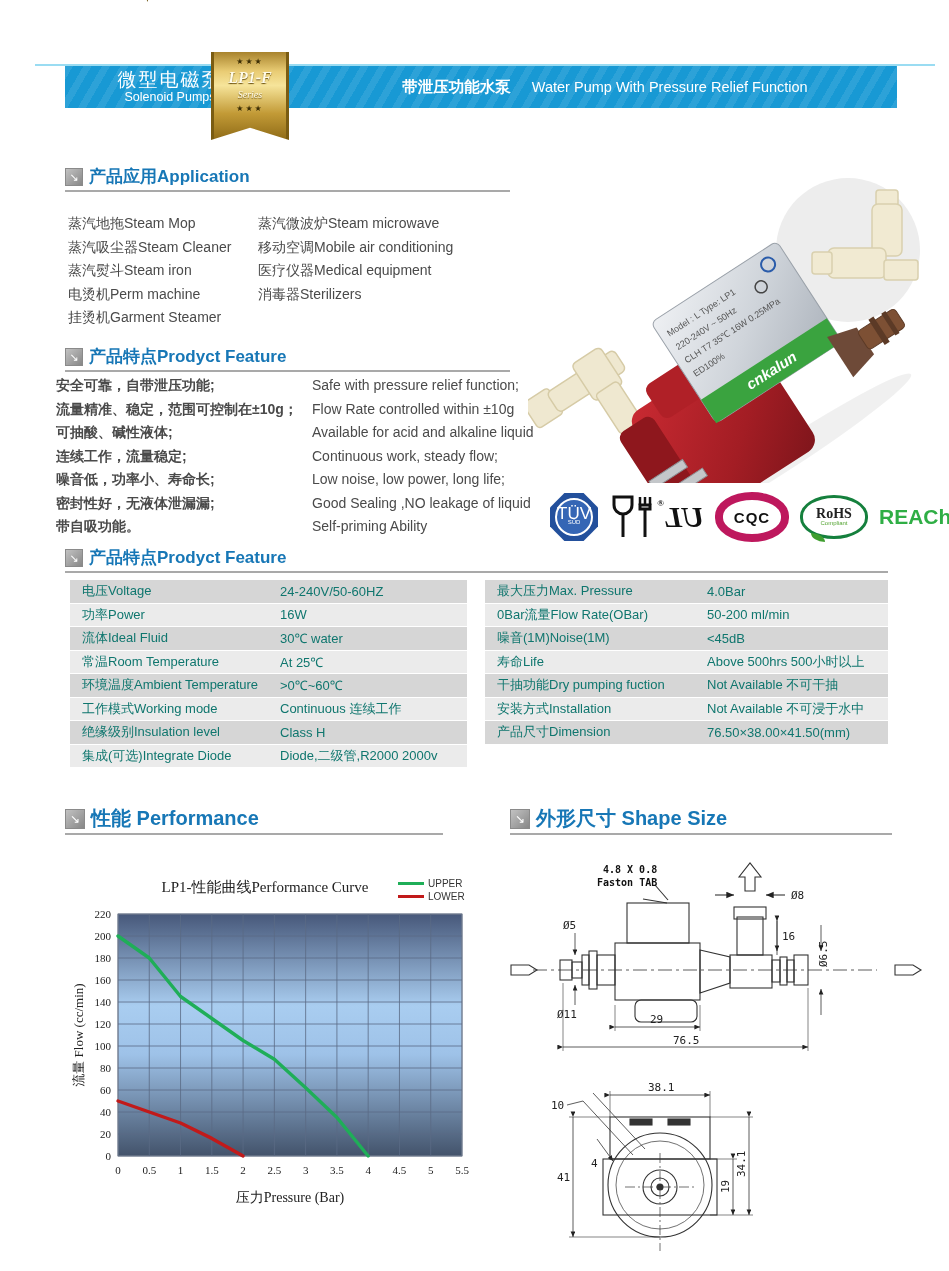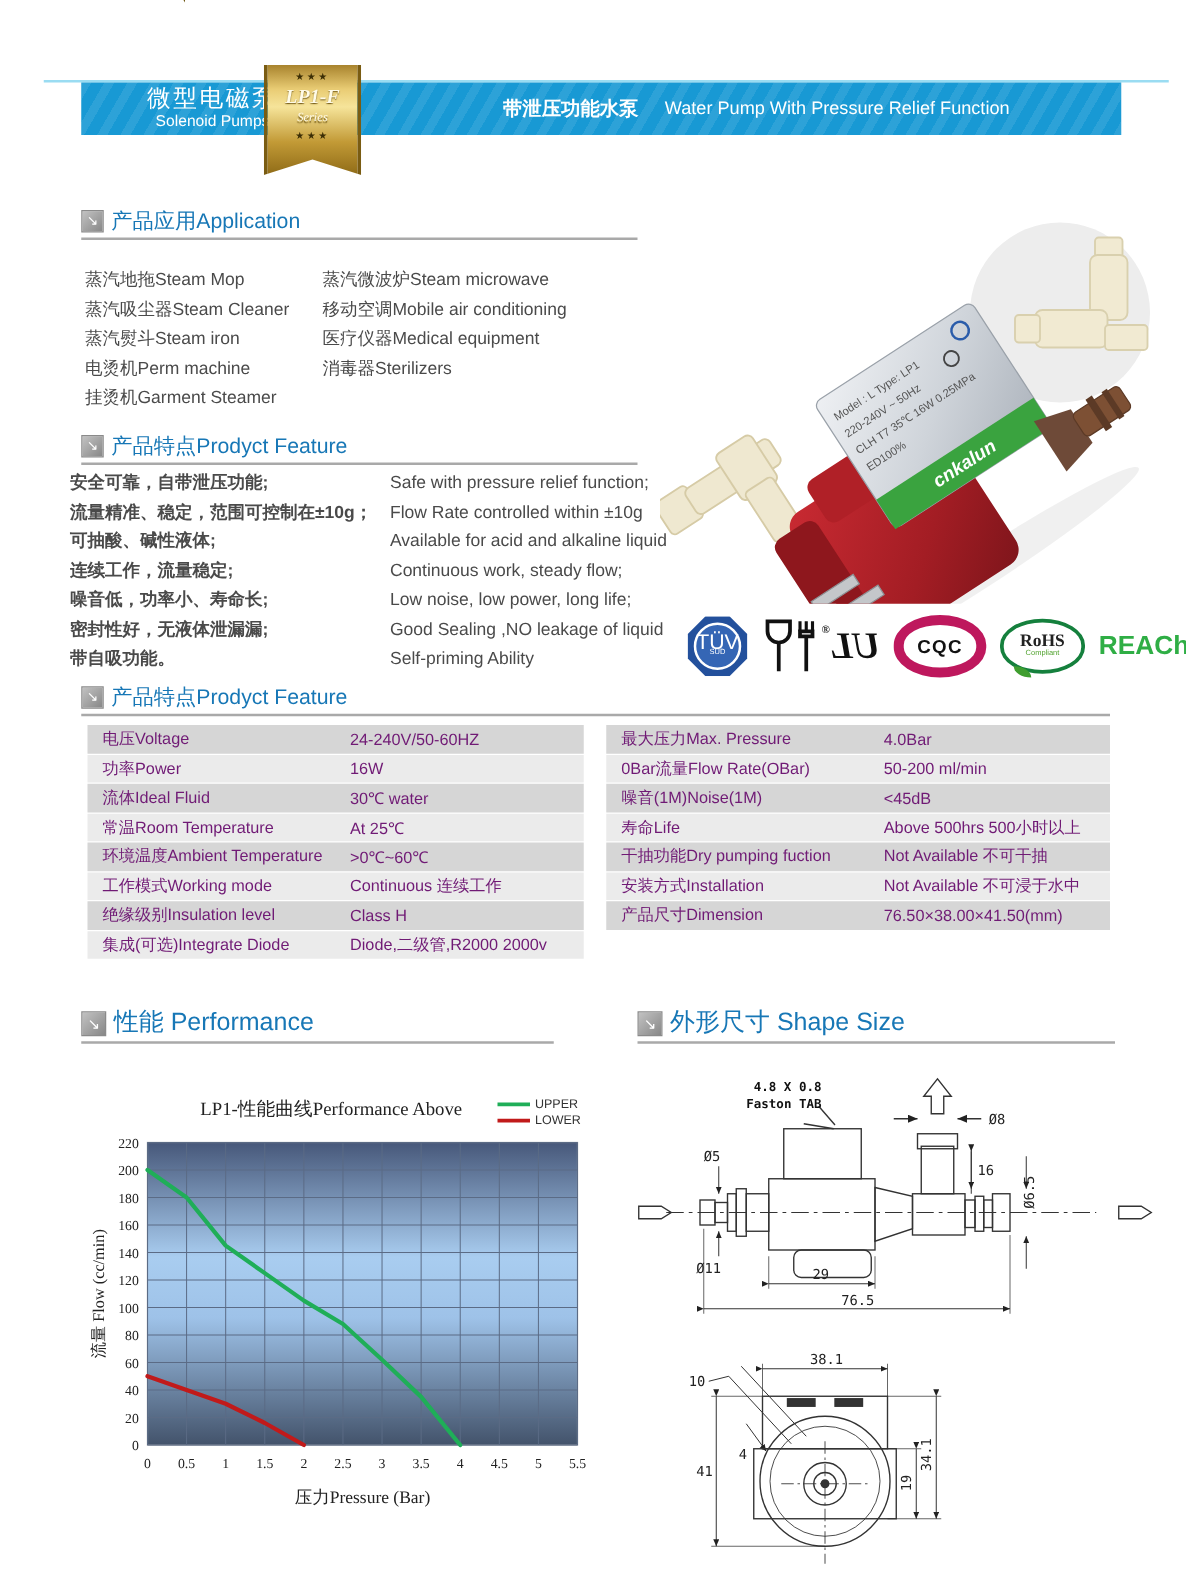--- a/index.html
+++ b/index.html
@@ -27,28 +27,28 @@
   .badge .series{font-family:"Liberation Serif",serif;font-style:italic;font-size:10px;
                  color:#fffbe8;text-shadow:0 1px 1px #6b5210;margin-top:2px;}
   .badge .stars.bottom{margin-top:4px;}
   .badge-fold{position:absolute;left:138px;top:-14px;width:0;height:0;z-index:2;
               border-top:16px solid #6d5510;border-left:10px solid transparent;}
   
   .sec{position:absolute;display:flex;align-items:flex-end;gap:6px;
        border-bottom:2px solid #a9a9a9;padding-bottom:4px;}
   .sec .sec-icon{width:16px;height:16px;flex:0 0 16px;background:linear-gradient(135deg,#c2c2c2,#878787);
                  border:1px solid #8a8a8a;color:#fff;font-size:11px;line-height:16px;text-align:center;}
-  .sec .t{color:#1777b6;font-weight:normal;font-size:17px;line-height:18px;}
+  .sec .t{color:#1777b6;font-weight:bold;font-size:17px;line-height:18px;}
   .sec.big .t{font-size:20px;line-height:21px;}
   .sec.big .sec-icon{width:18px;height:18px;line-height:18px;flex-basis:18px;font-size:12px;}
   
   .app-col{position:absolute;font-size:14px;color:#4a4a4a;line-height:23.5px;white-space:nowrap;}
   .feat-col{position:absolute;font-size:14px;color:#4a4a4a;line-height:23.5px;white-space:nowrap;}
   
-  .spec{position:absolute;font-size:13px;color:#701a75;}
+  .spec{position:absolute;font-size:13px;color:#0f766e;}
   .spec .row{display:flex;height:22.5px;align-items:center;margin-bottom:1px;}
   .spec .row:nth-child(odd){background:#d6d6d6;}
   .spec .row:nth-child(even){background:#ebebeb;}
   .spec .lab{padding-left:12px;white-space:nowrap;}
   .spec .val{white-space:nowrap;}
   .spec.left .lab{width:198px;flex:0 0 198px;}
   .spec.right .lab{width:210px;flex:0 0 210px;}
   
   .certs{position:absolute;top:492px;left:550px;display:flex;align-items:center;gap:11px;}
   .cert-tuv{width:48px;height:48px;background:#23509c;color:#fff;display:flex;flex-direction:column;
@@ -313,21 +313,21 @@
       <div class="row">
         <span class="lab">产品尺寸Dimension</span>
         <span class="val">76.50×38.00×41.50(mm)</span>
       </div>
     </div>
 
   <div class="sec big" style="top:808px;left:65px;width:378px;">
     <span class="sec-icon">↘</span>
     <span class="t">性能 Performance</span>
   </div>
-  <div class="chart-title">LP1-性能曲线Performance Above</div>
+  <div class="chart-title">LP1-性能曲线Performance Curve</div>
   <div class="legend">
     <div class="li">
         <span class="sw" id="sw0" style="background: rgb(31, 174, 88);"></span>
       <span>UPPER</span>
       </div>
     <div class="li">
         <span class="sw" id="sw1" style="background: rgb(193, 26, 26);"></span>
       <span>LOWER</span>
       </div>
   </div>

